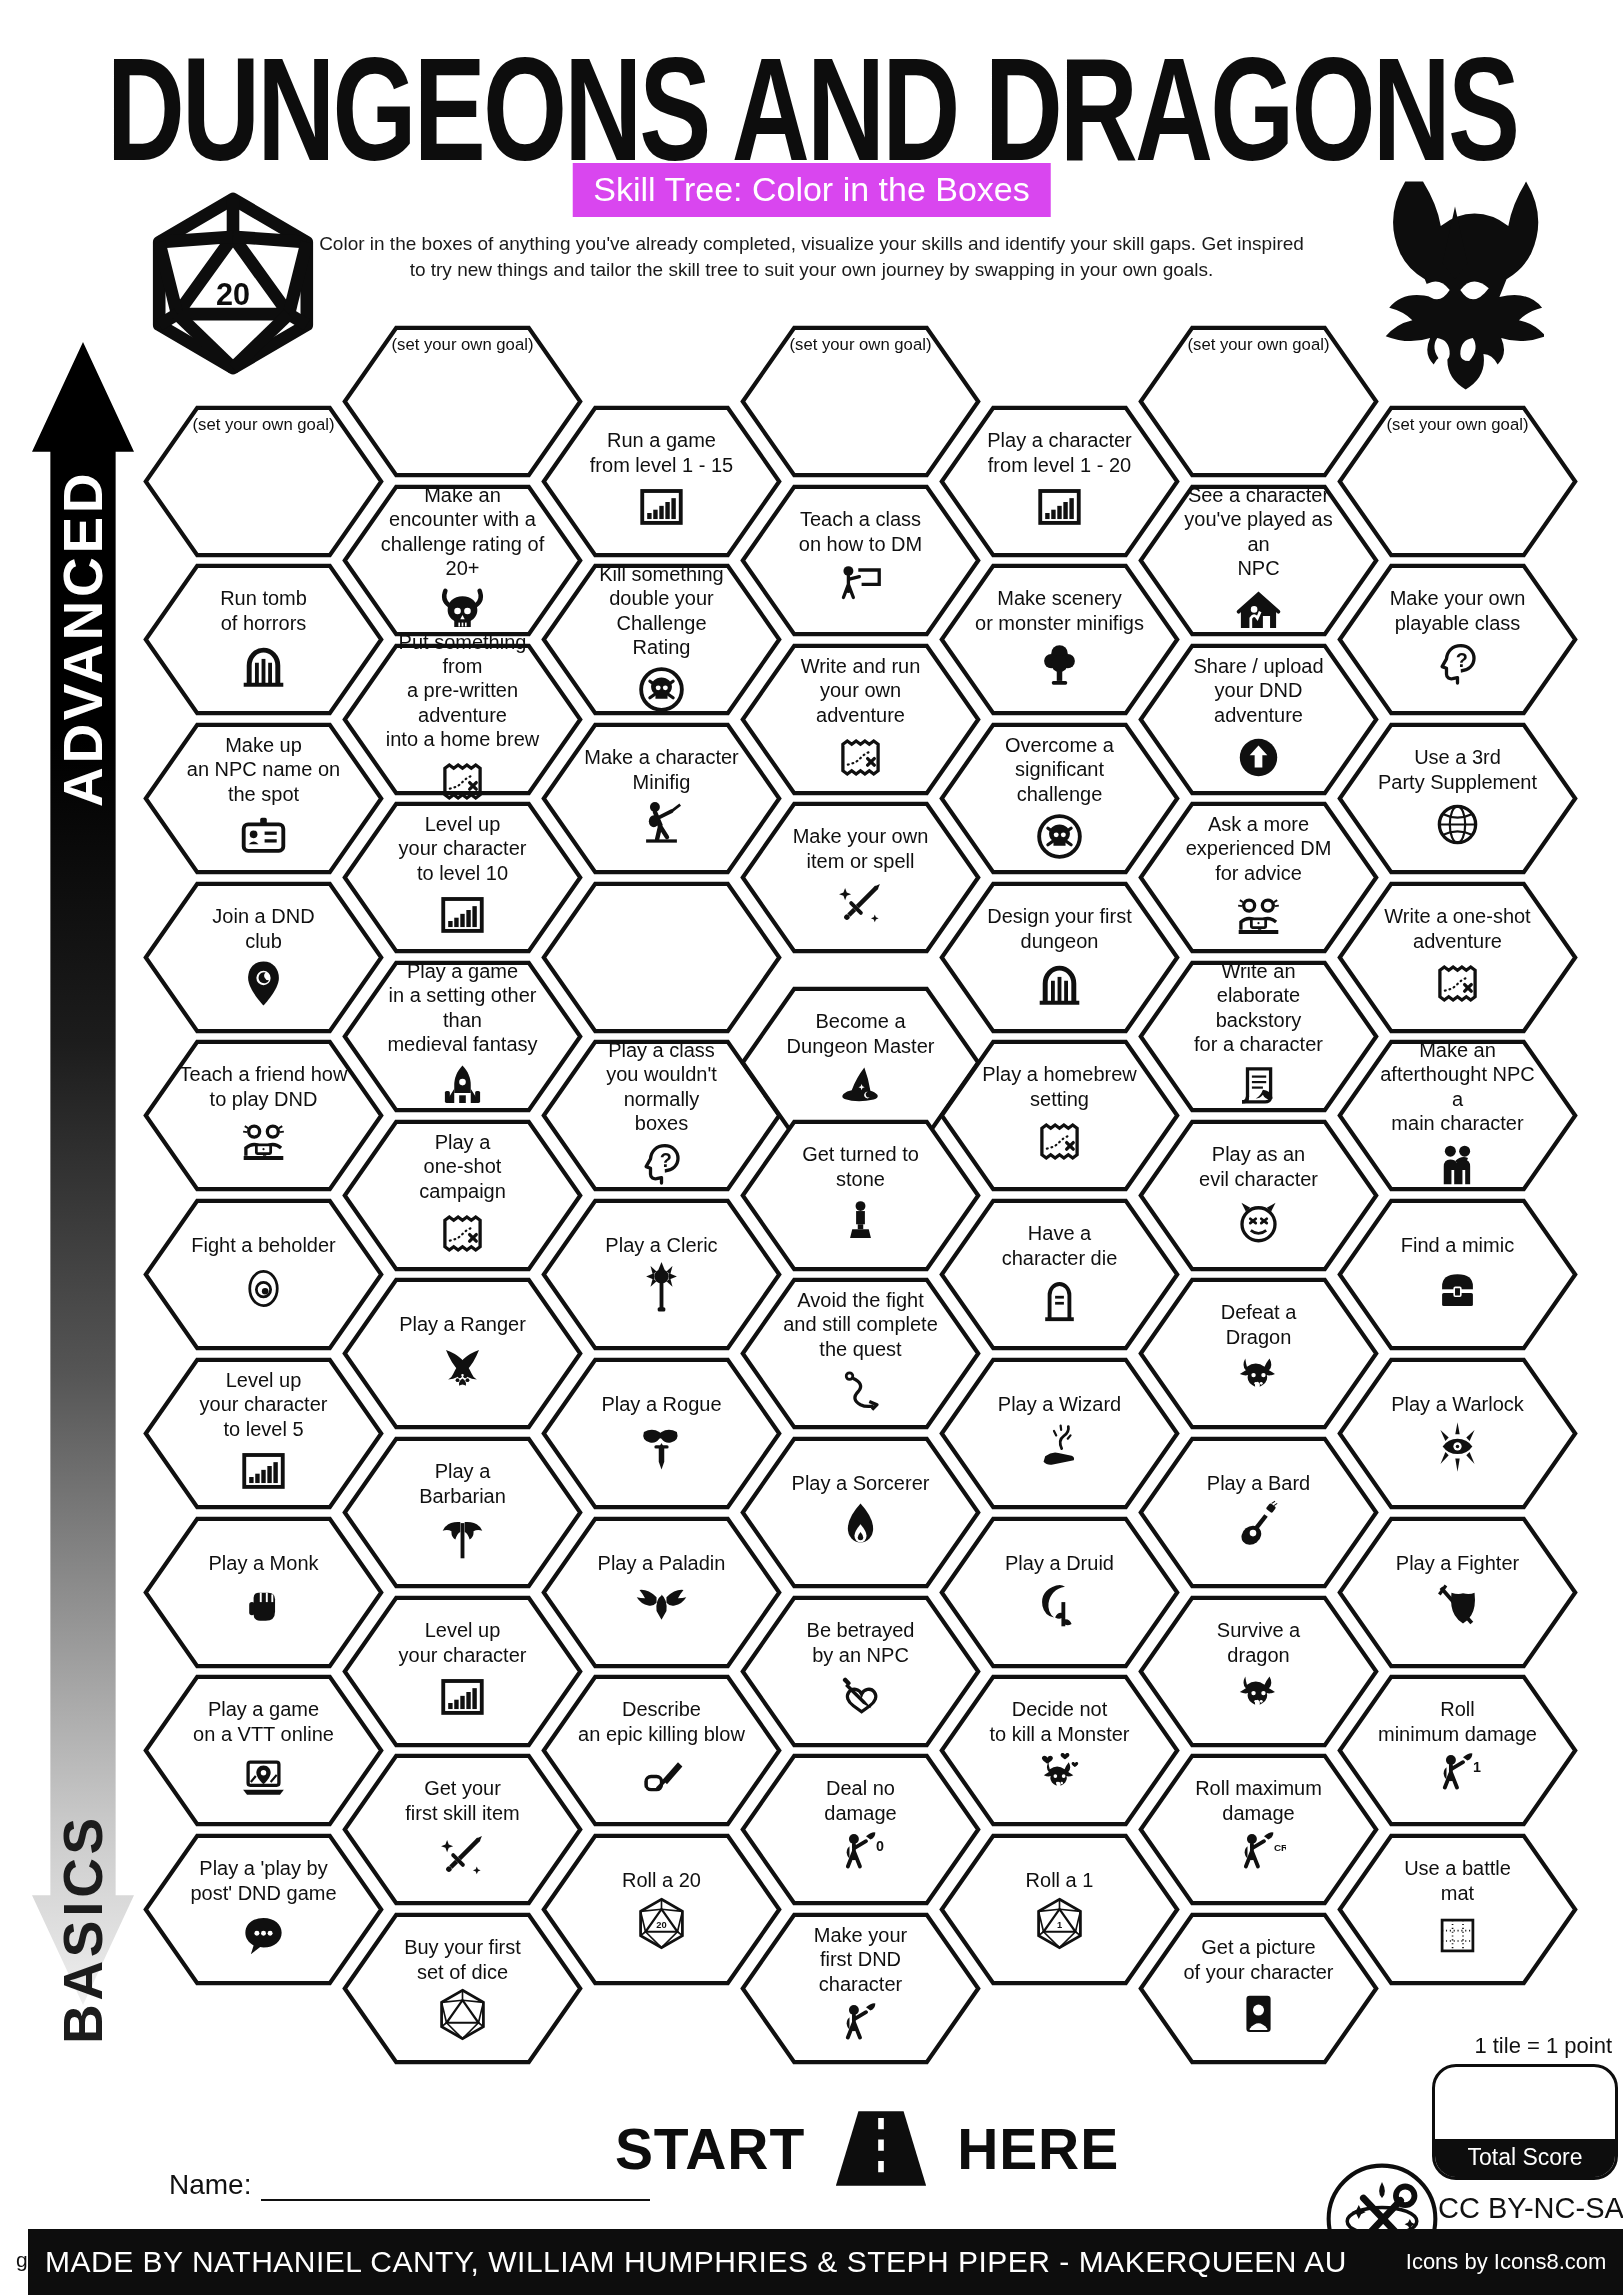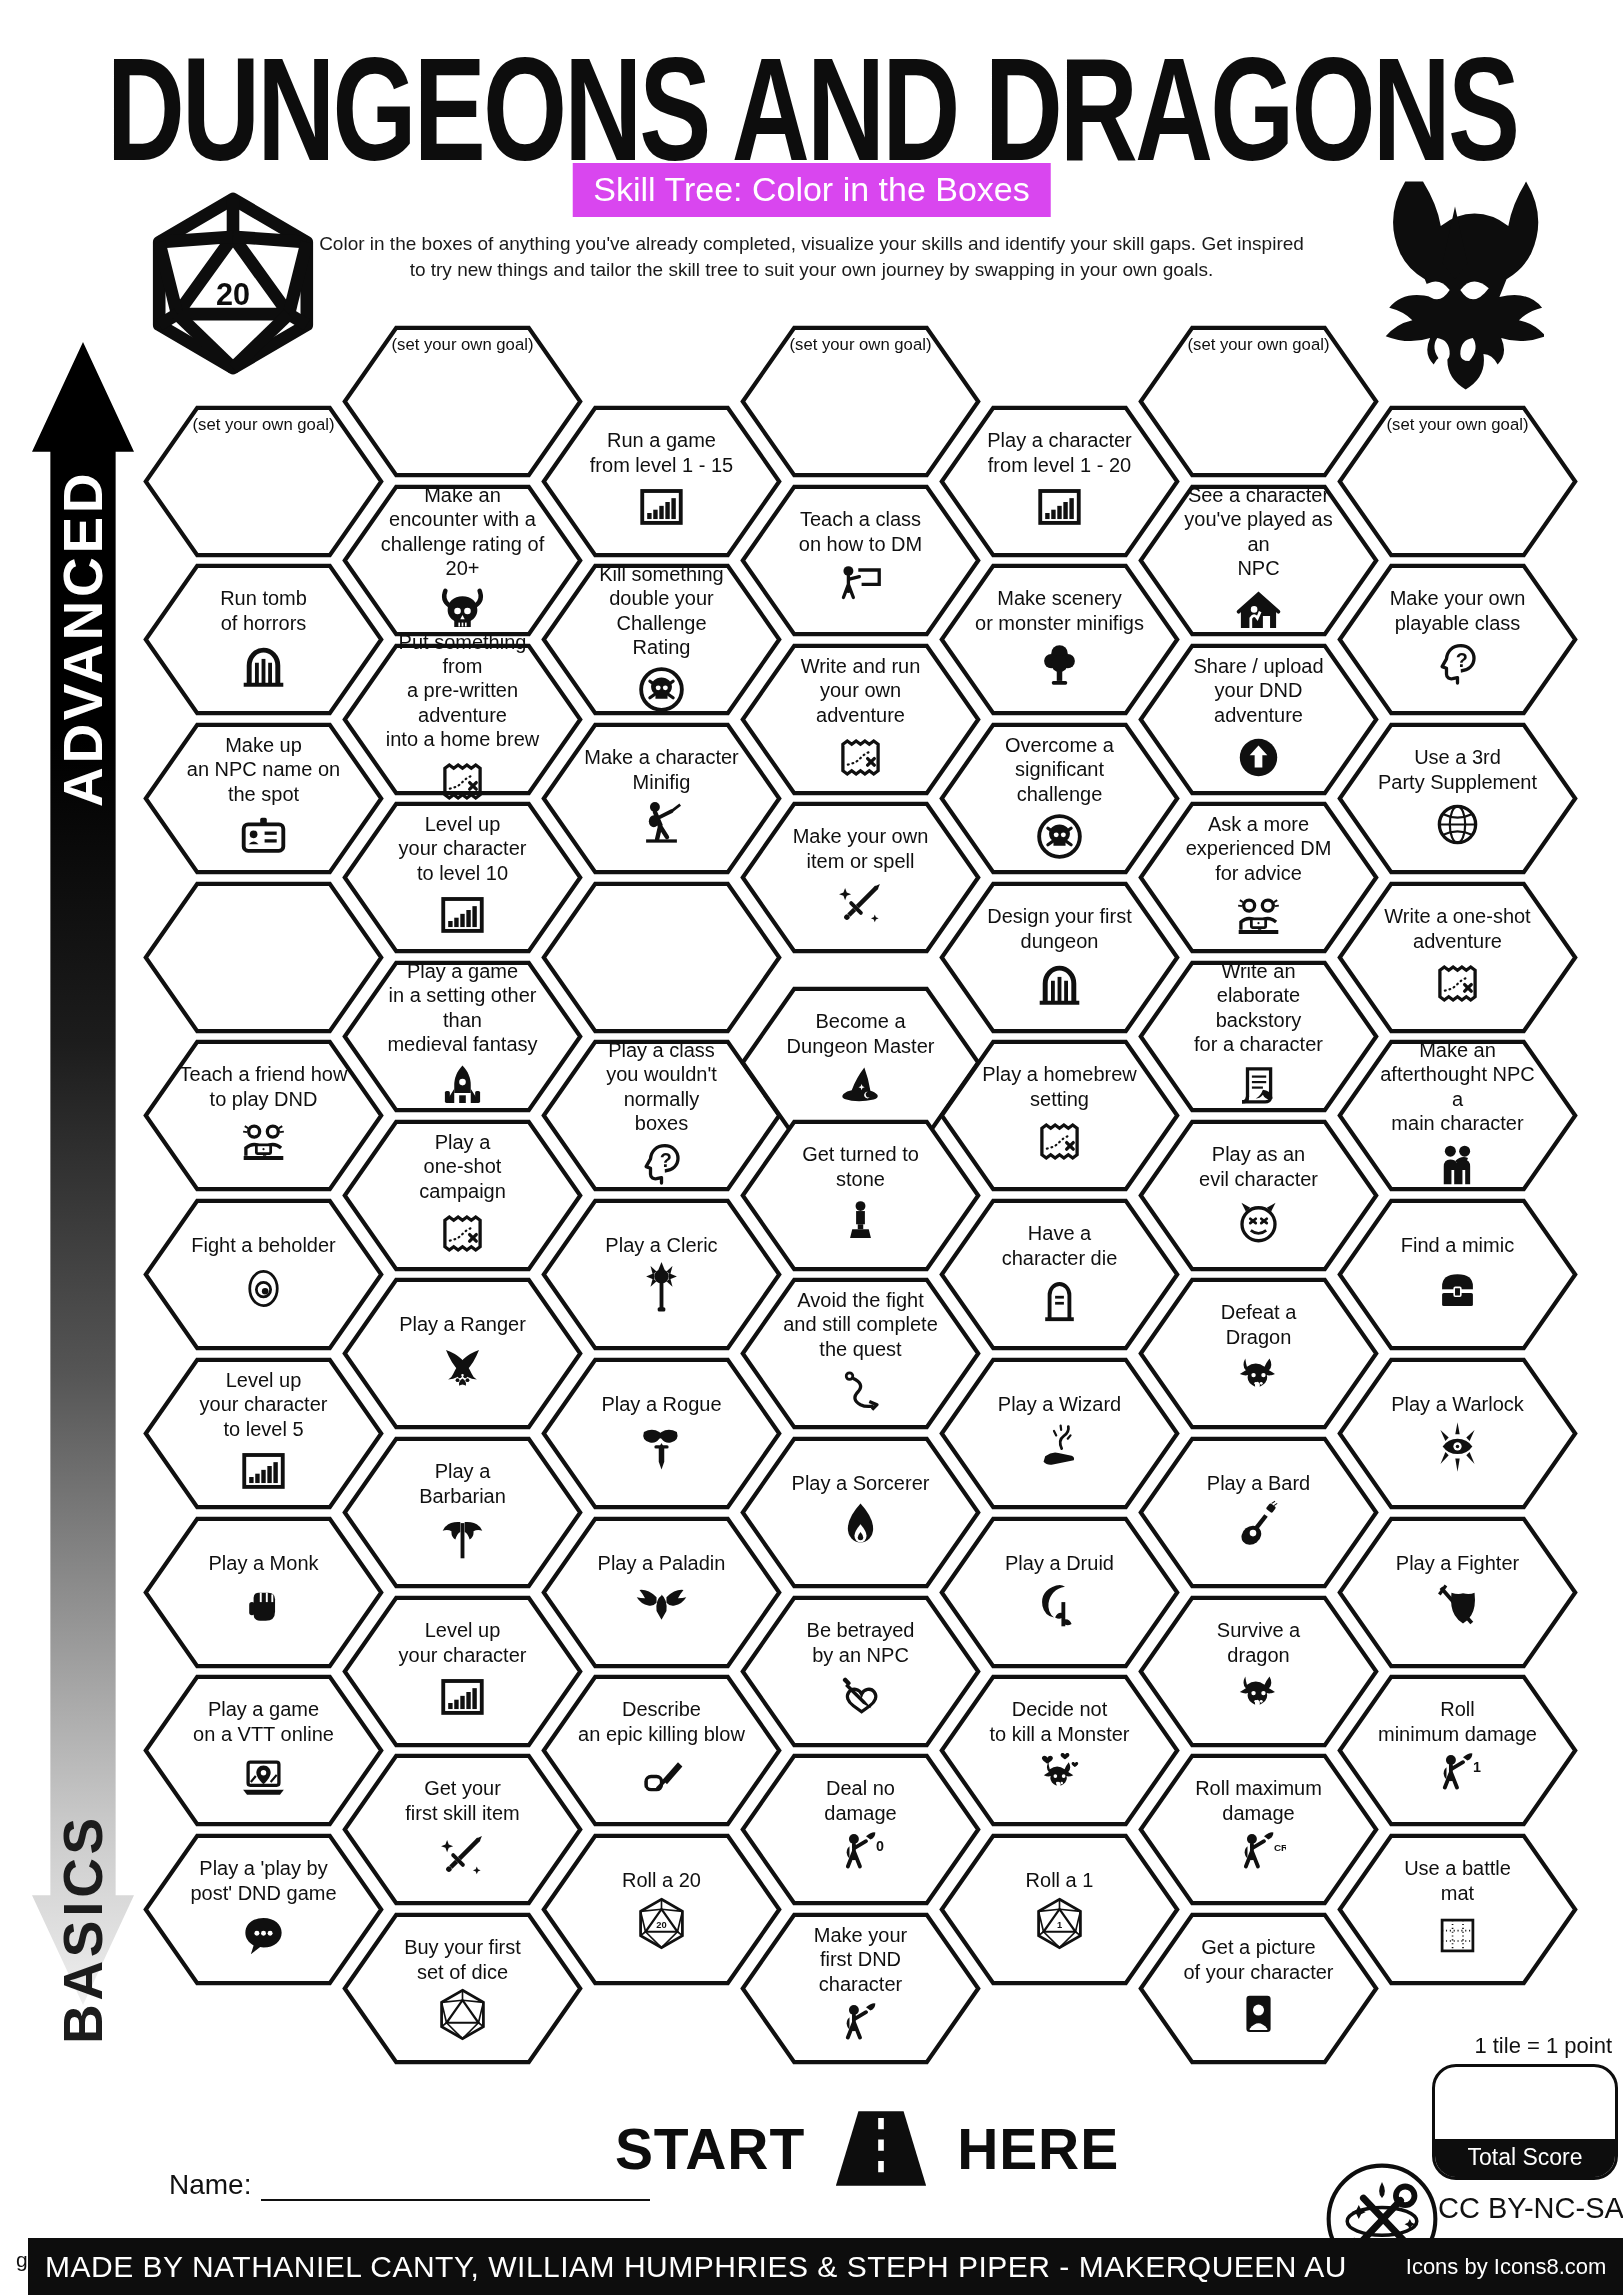--- a/index.html
+++ b/index.html
@@ -40,21 +40,21 @@
   .tile-point{position:absolute;left:1432px;top:2033px;width:180px;text-align:right;font-size:22px;color:#111;}
   .score-box{position:absolute;left:1432px;top:2064px;width:180px;height:110px;border:3.2px solid #0d0d0d;
              border-radius:24px;background:#fff;overflow:hidden;display:flex;flex-direction:column;}
   .score-box .score-blank{flex:1;}
   .score-box .score-bar{background:#0d0d0d;color:#fff;text-align:center;font-size:23px;padding:4.6px 0 6.5px;}
   
   .name-row{position:absolute;left:169px;top:2169px;font-size:28px;color:#111;}
   .name-line{position:absolute;left:261px;top:2199px;width:389px;border-bottom:2.3px solid #111;}
   .github{position:absolute;left:16px;top:2208px;font-size:21px;color:#111;margin-top:40px;}
   .license{position:absolute;left:1438px;top:2192px;font-size:29px;color:#111;white-space:nowrap;}
-  .footer-bar{position:absolute;left:0;right:0;bottom:0;height:57px;background:#0d0d0d;color:#fff;
+  .footer-bar{position:absolute;left:0;right:0;bottom:0;height:66px;background:#0d0d0d;color:#fff;
               display:flex;align-items:center;margin-left:28px;}
   .made-by{position:absolute;left:0;right:259px;text-align:center;font-size:30px;letter-spacing:0.5px;}
   .icons-credit{position:absolute;right:16.7px;font-size:22px;}
   .mq-logo{position:absolute;left:1324px;top:2161px;}
 </style>
 </head>
 <body>
 
 <div id="poster">
 
@@ -138,20 +138,29 @@
               <path d="M23 64 q9 -10 18 0 z" fill="#101010"></path>
               <line x1="52" y1="44" x2="74" y2="44" stroke="#101010" stroke-width="6"></line>
               <line x1="52" y1="58" x2="74" y2="58" stroke="#101010" stroke-width="6"></line>
             </svg></div>
       </div>
     </div>
       <div class="tile" style="left: 143px; top: 881px;">
       <svg class="hex" width="241" height="153" viewBox="0 0 520 330">
         <polygon points="6,165 117,6 403,6 514,165 403,324 117,324" fill="#fff" stroke="#101010" stroke-width="9" stroke-linejoin="miter"></polygon>
       </svg>
+      <div class="tile-content">
+        <div class="tile-label">Join a DND
+club</div>
+        <div class="tile-icon"><svg width="55" height="55" viewBox="0 0 100 100">
+              <path d="M50 10 C32 10 22 24 22 40 C22 61 50 90 50 90 C50 90 78 61 78 40 C78 24 68 10 50 10 Z" fill="#101010"></path>
+              <circle cx="50" cy="40" r="13" fill="#fff"></circle>
+              <path d="M54 30 a10 10 0 1 0 6 14 a8 8 0 0 1 -6 -14 z" fill="#101010"></path>
+            </svg></div>
+      </div>
     </div>
       <div class="tile" style="left: 143px; top: 1039px;">
       <svg class="hex" width="241" height="153" viewBox="0 0 520 330">
         <polygon points="6,165 117,6 403,6 514,165 403,324 117,324" fill="#fff" stroke="#101010" stroke-width="9" stroke-linejoin="miter"></polygon>
       </svg>
       <div class="tile-content">
         <div class="tile-label">Teach a friend how
 to play DND</div>
         <div class="tile-icon"><svg width="55" height="55" viewBox="0 0 100 100">
               <circle cx="33" cy="32" r="10" fill="none" stroke="#101010" stroke-width="6"></circle>

